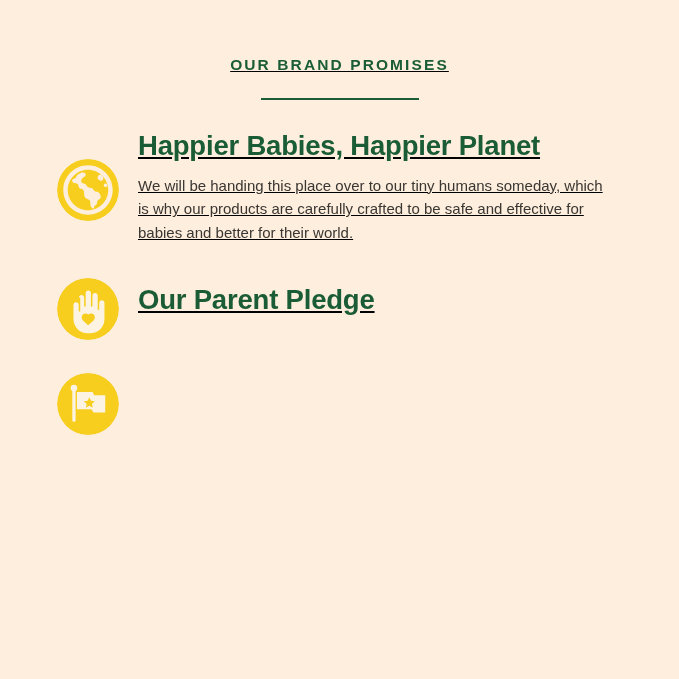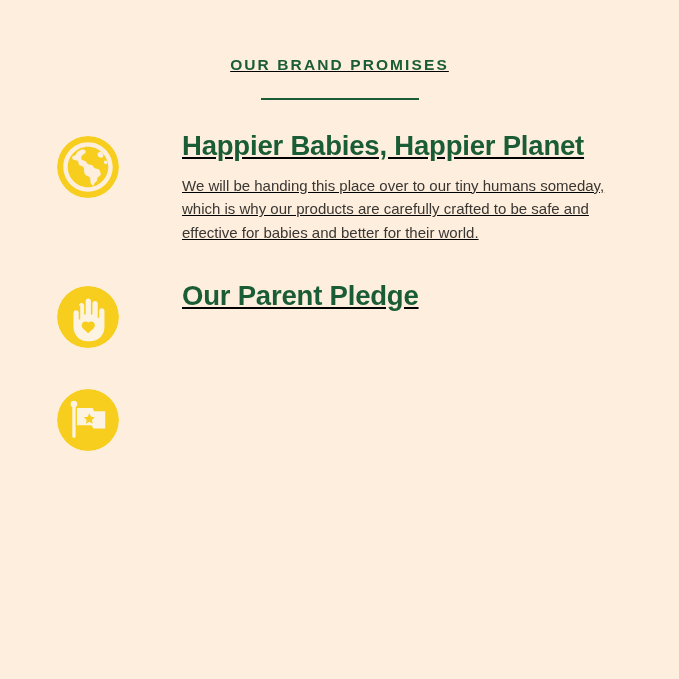--- a/index.html
+++ b/index.html
@@ -48,25 +48,24 @@
   }
 
   
   .promises {
     margin-top: 31px;
     padding-left: 57px;
     padding-right: 50px;
   }
   .promise {
     display: flex;
-    align-items: flex-start;
-    gap: 44px;
+    align-items: center;
   }
   .promise + .promise {
-    margin-top: 36px;
+    margin-top: 28px;
   }
   .icon-col {
     flex: 0 0 67px;
     padding-top: 5px;
   }
   .icon-badge {
     width: 62px;
     height: 62px;
     border-radius: 50%;
     display: block;

